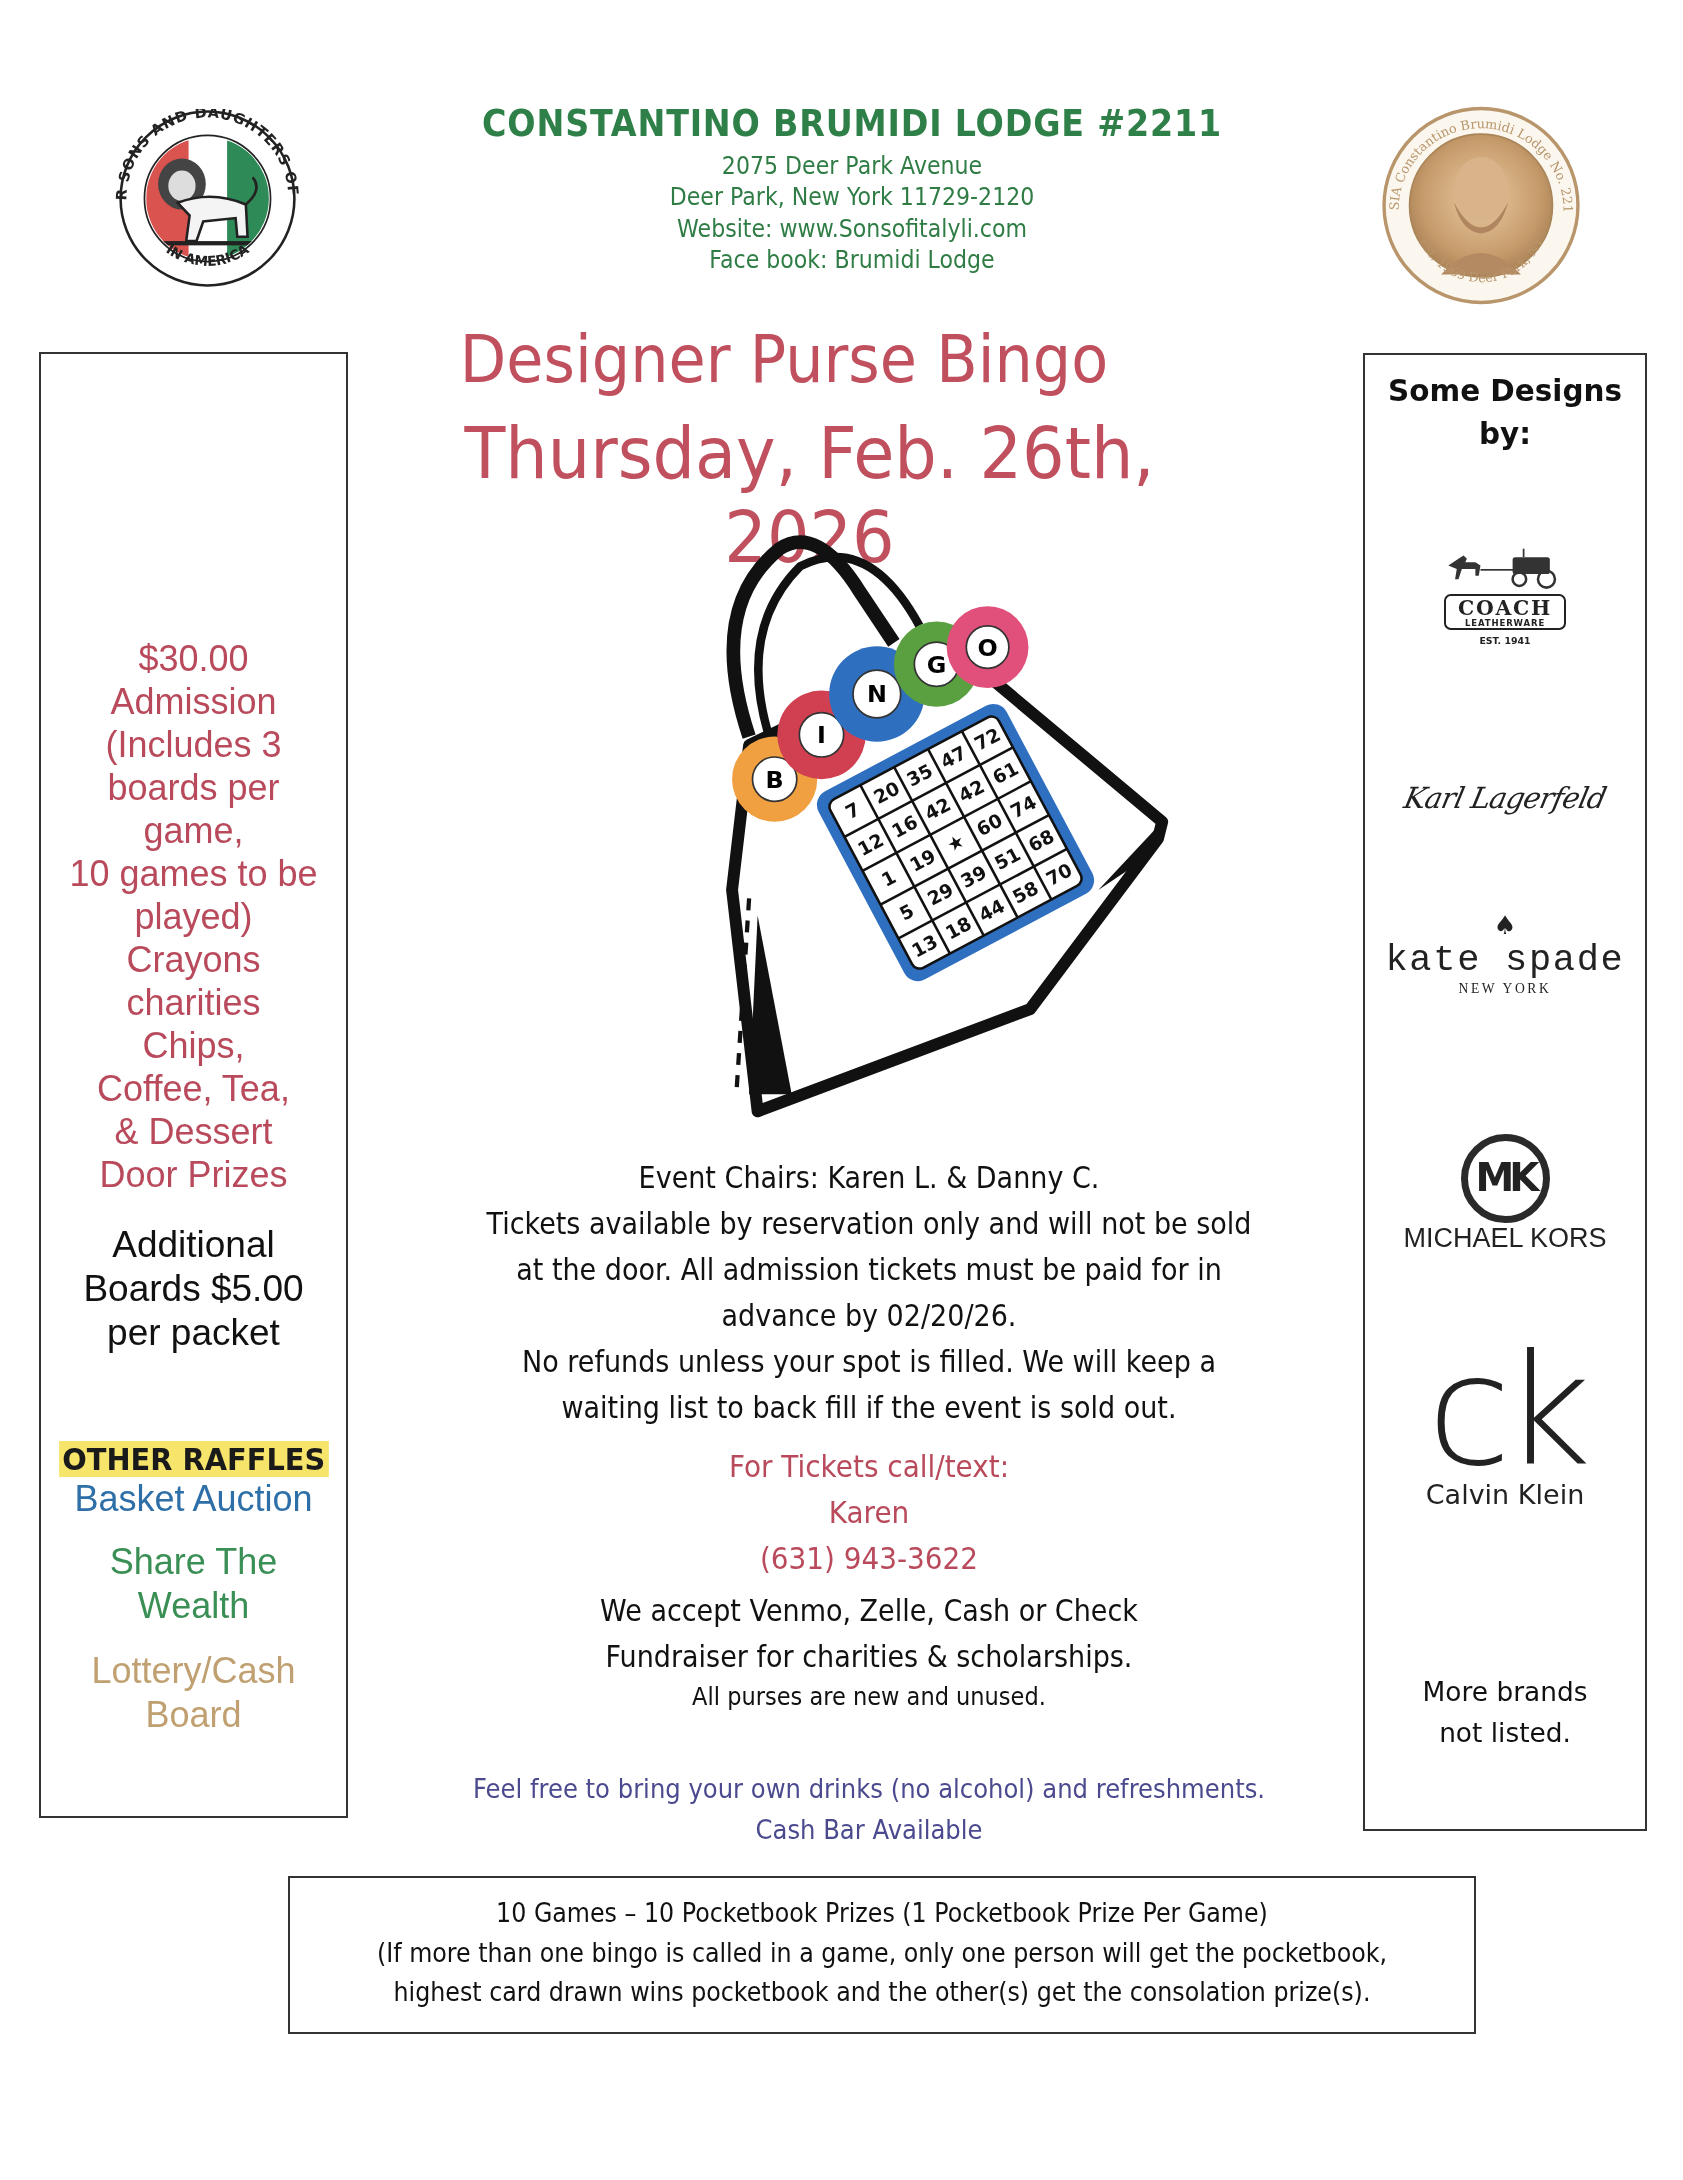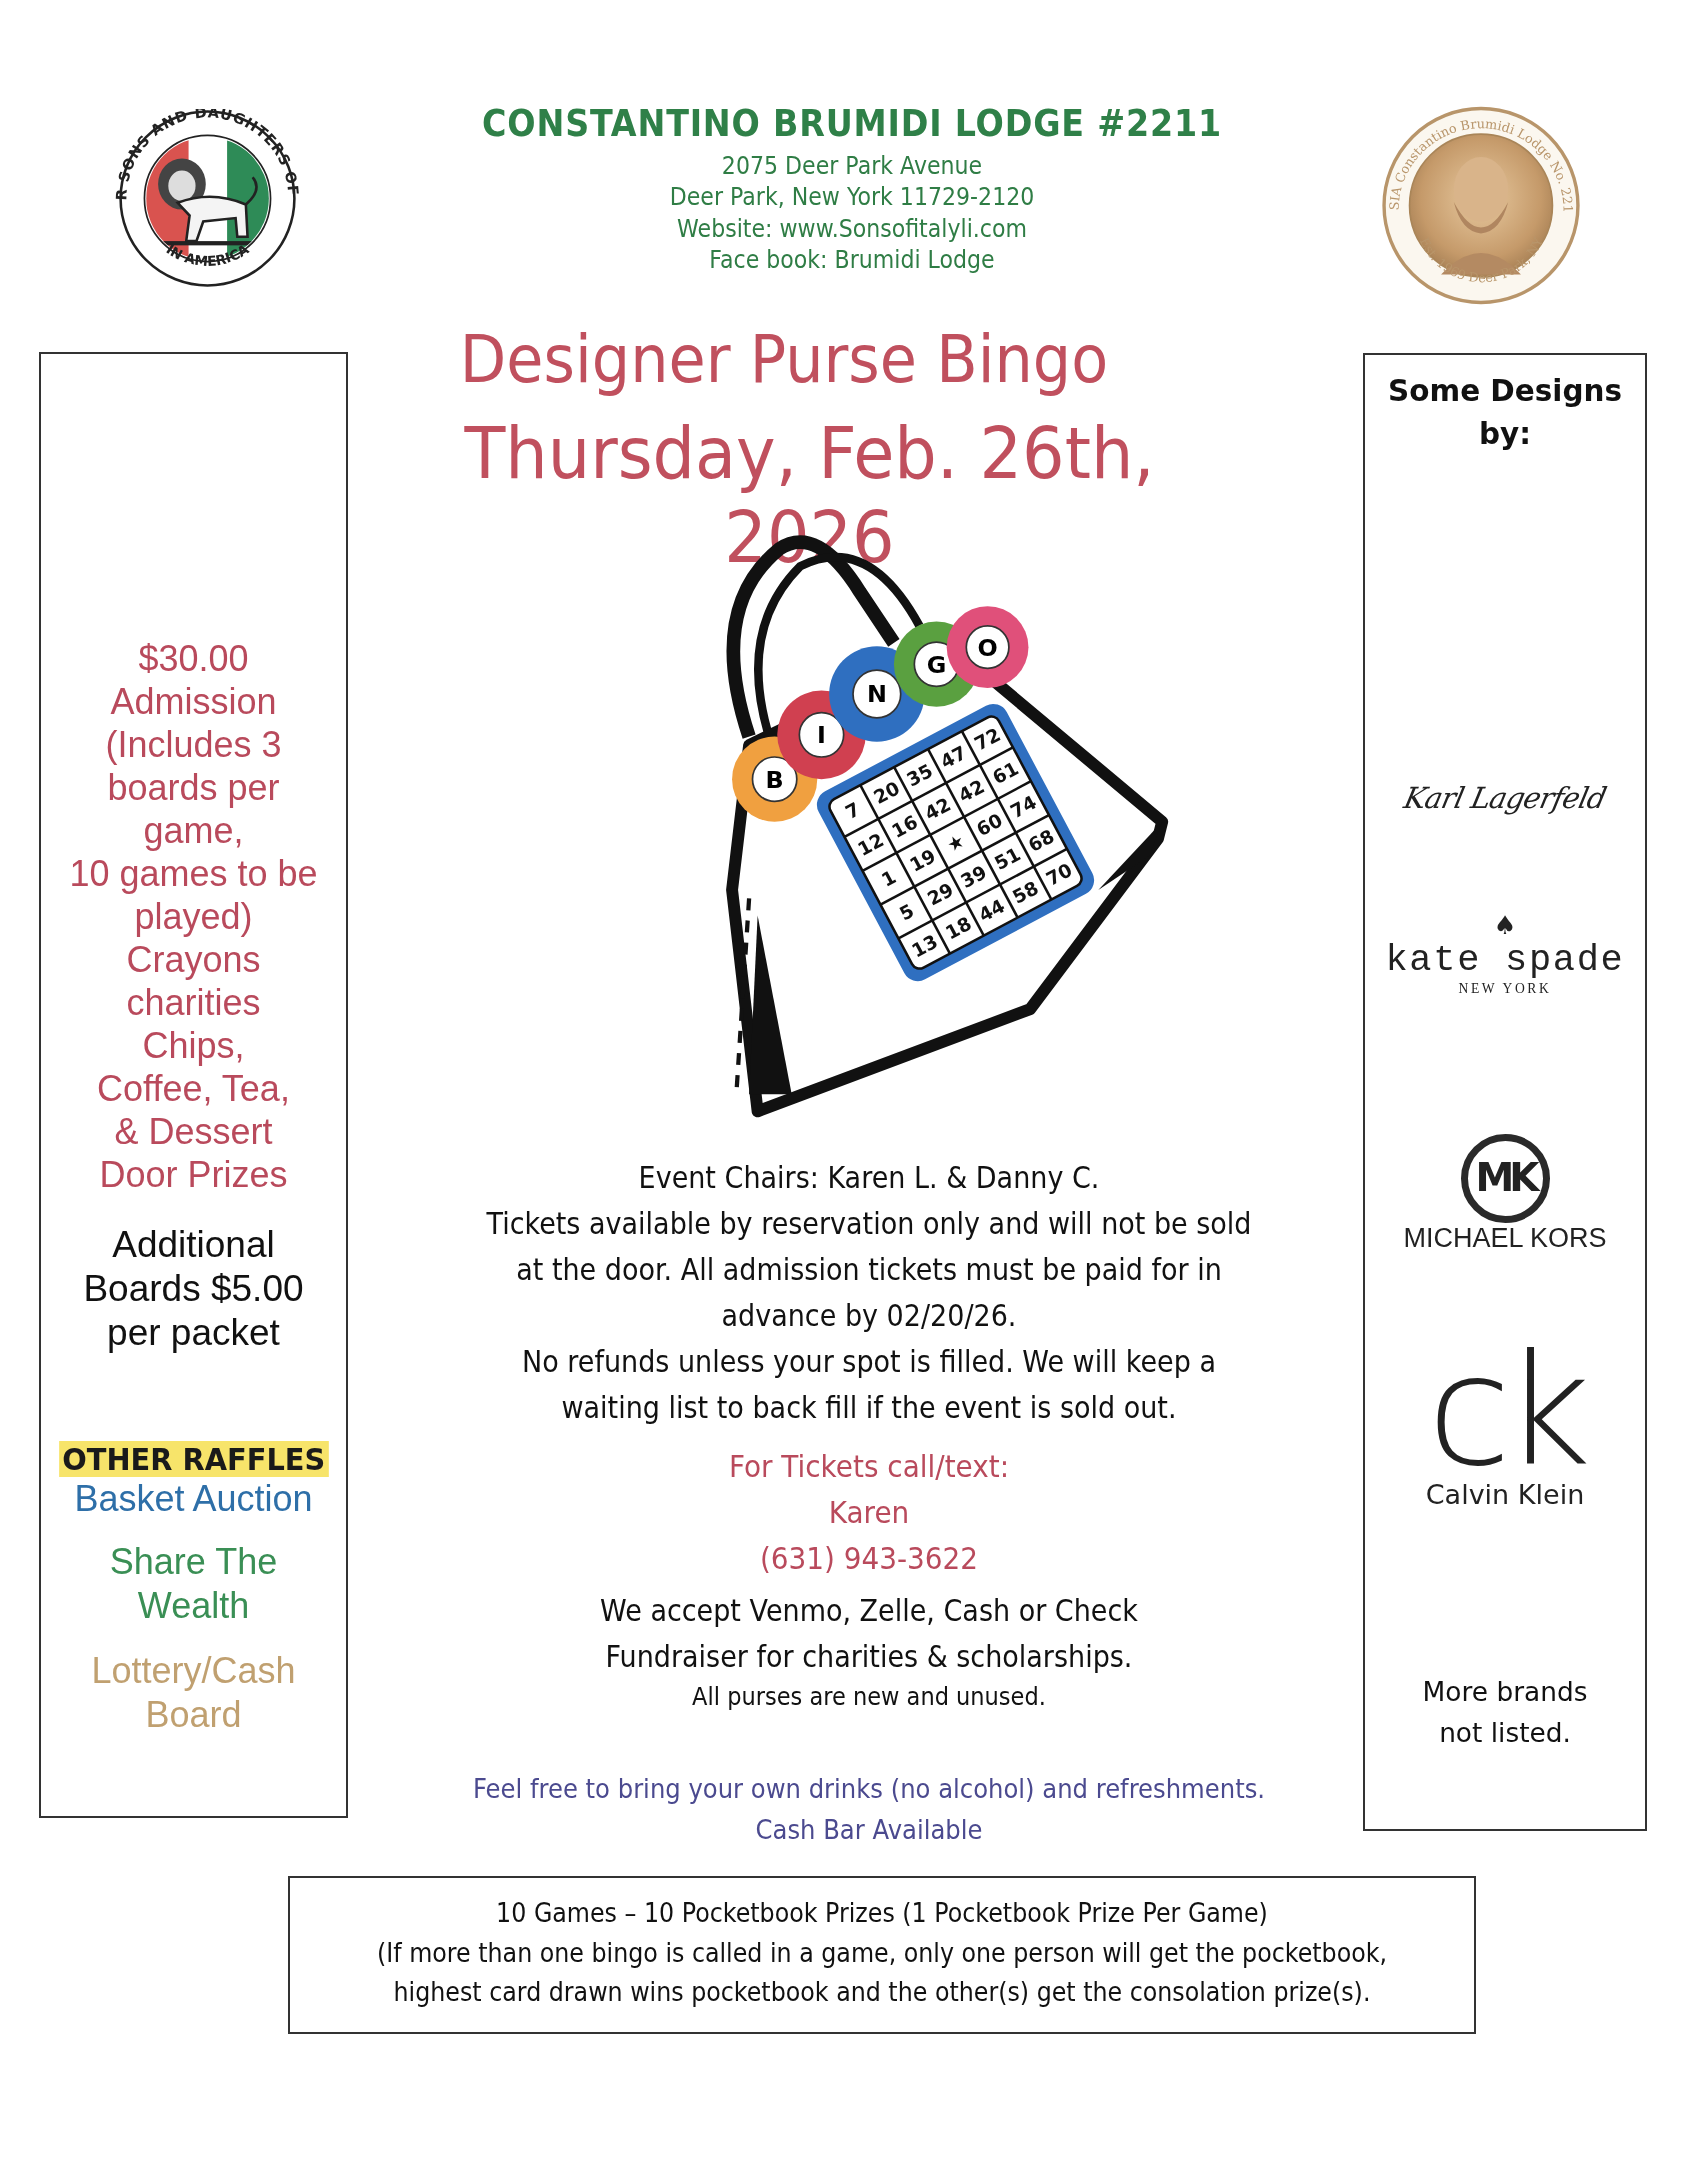--- a/index.html
+++ b/index.html
@@ -183,20 +183,34 @@
     <div>Board</div>
   </div>
 </div>
 
 <div class="abs right-box">
   <div class="rb-heading">
     <div>Some Designs</div>
     <div>by:</div>
   </div>
 
+  <div class="brand" style="top:192px;">
+    <svg width="128" height="44" viewBox="0 0 150 52">
+      <g fill="#333">
+        <path d="M8 22 L20 14 L26 10 L30 14 L28 18 L40 18 L46 22 L44 34 L40 34 L40 26 L24 26 L20 38 L16 38 L18 26 Z"></path>
+        <rect x="46" y="26" width="40" height="2"></rect>
+        <rect x="84" y="12" width="44" height="20" rx="3"></rect>
+        <rect x="96" y="2" width="2" height="10"></rect>
+        <circle cx="92" cy="38" r="8" fill="none" stroke="#333" stroke-width="3"></circle>
+        <circle cx="124" cy="38" r="10" fill="none" stroke="#333" stroke-width="3"></circle>
+      </g>
+    </svg>
+    <div><span class="coach-box"><span>COACH</span><span class="coach-sub">LEATHERWARE</span></span></div>
+    <div class="coach-est">EST. 1941</div>
+  </div>
 
   <div class="brand" style="top:426px;">
     <div class="karl">Karl Lagerfeld</div>
   </div>
 
   <div class="brand" style="top:558px;">
     <div style="font-size:25.6px; line-height:25.6px;">♠</div>
     <div class="ks-name">kate spade</div>
     <div class="ks-sub">NEW YORK</div>
   </div>

